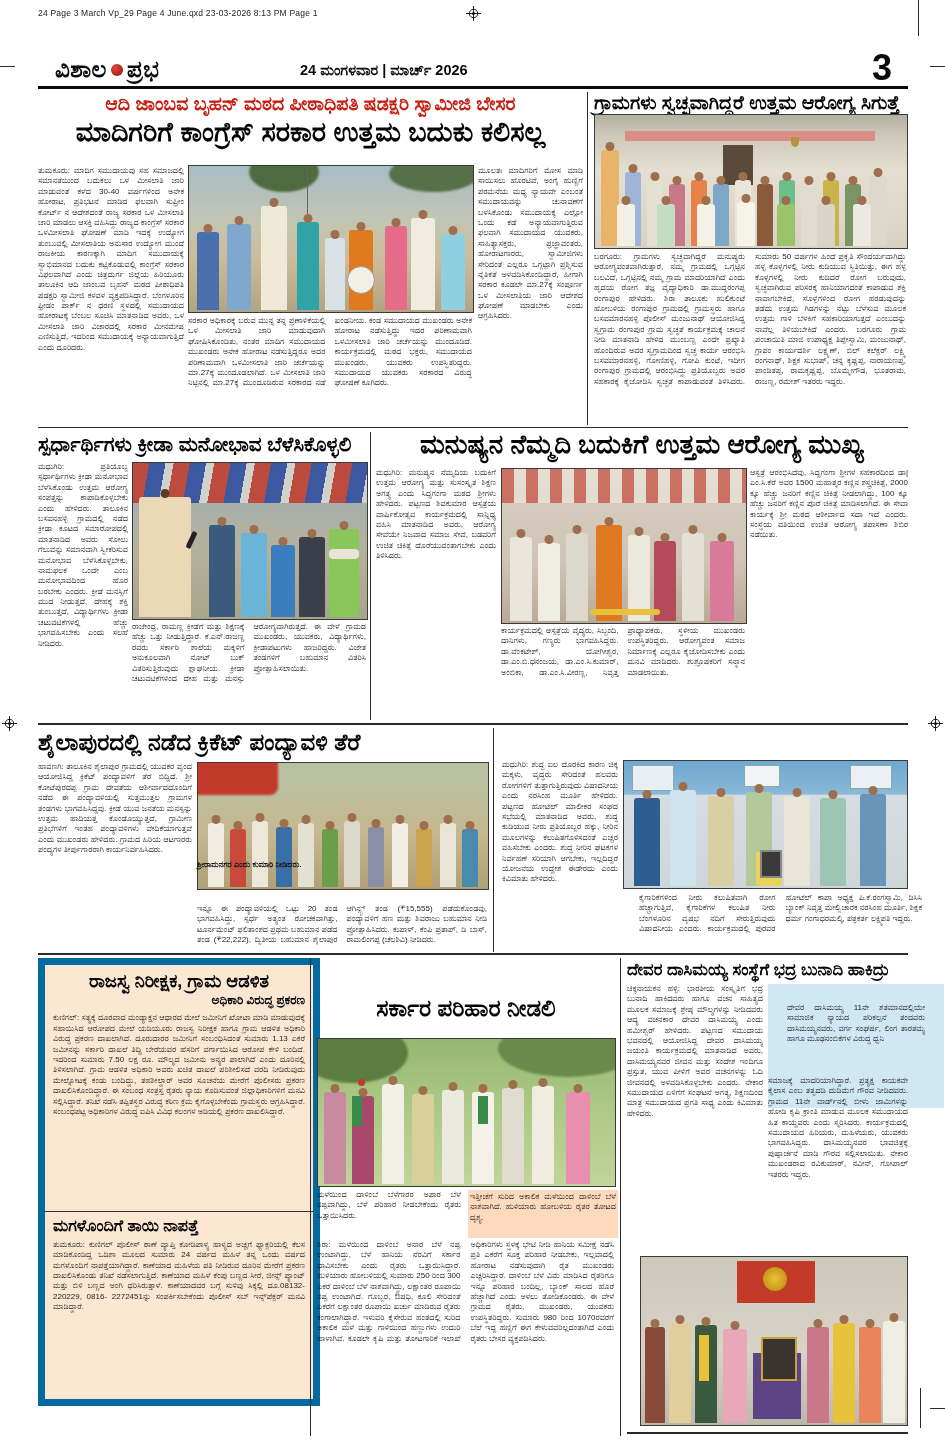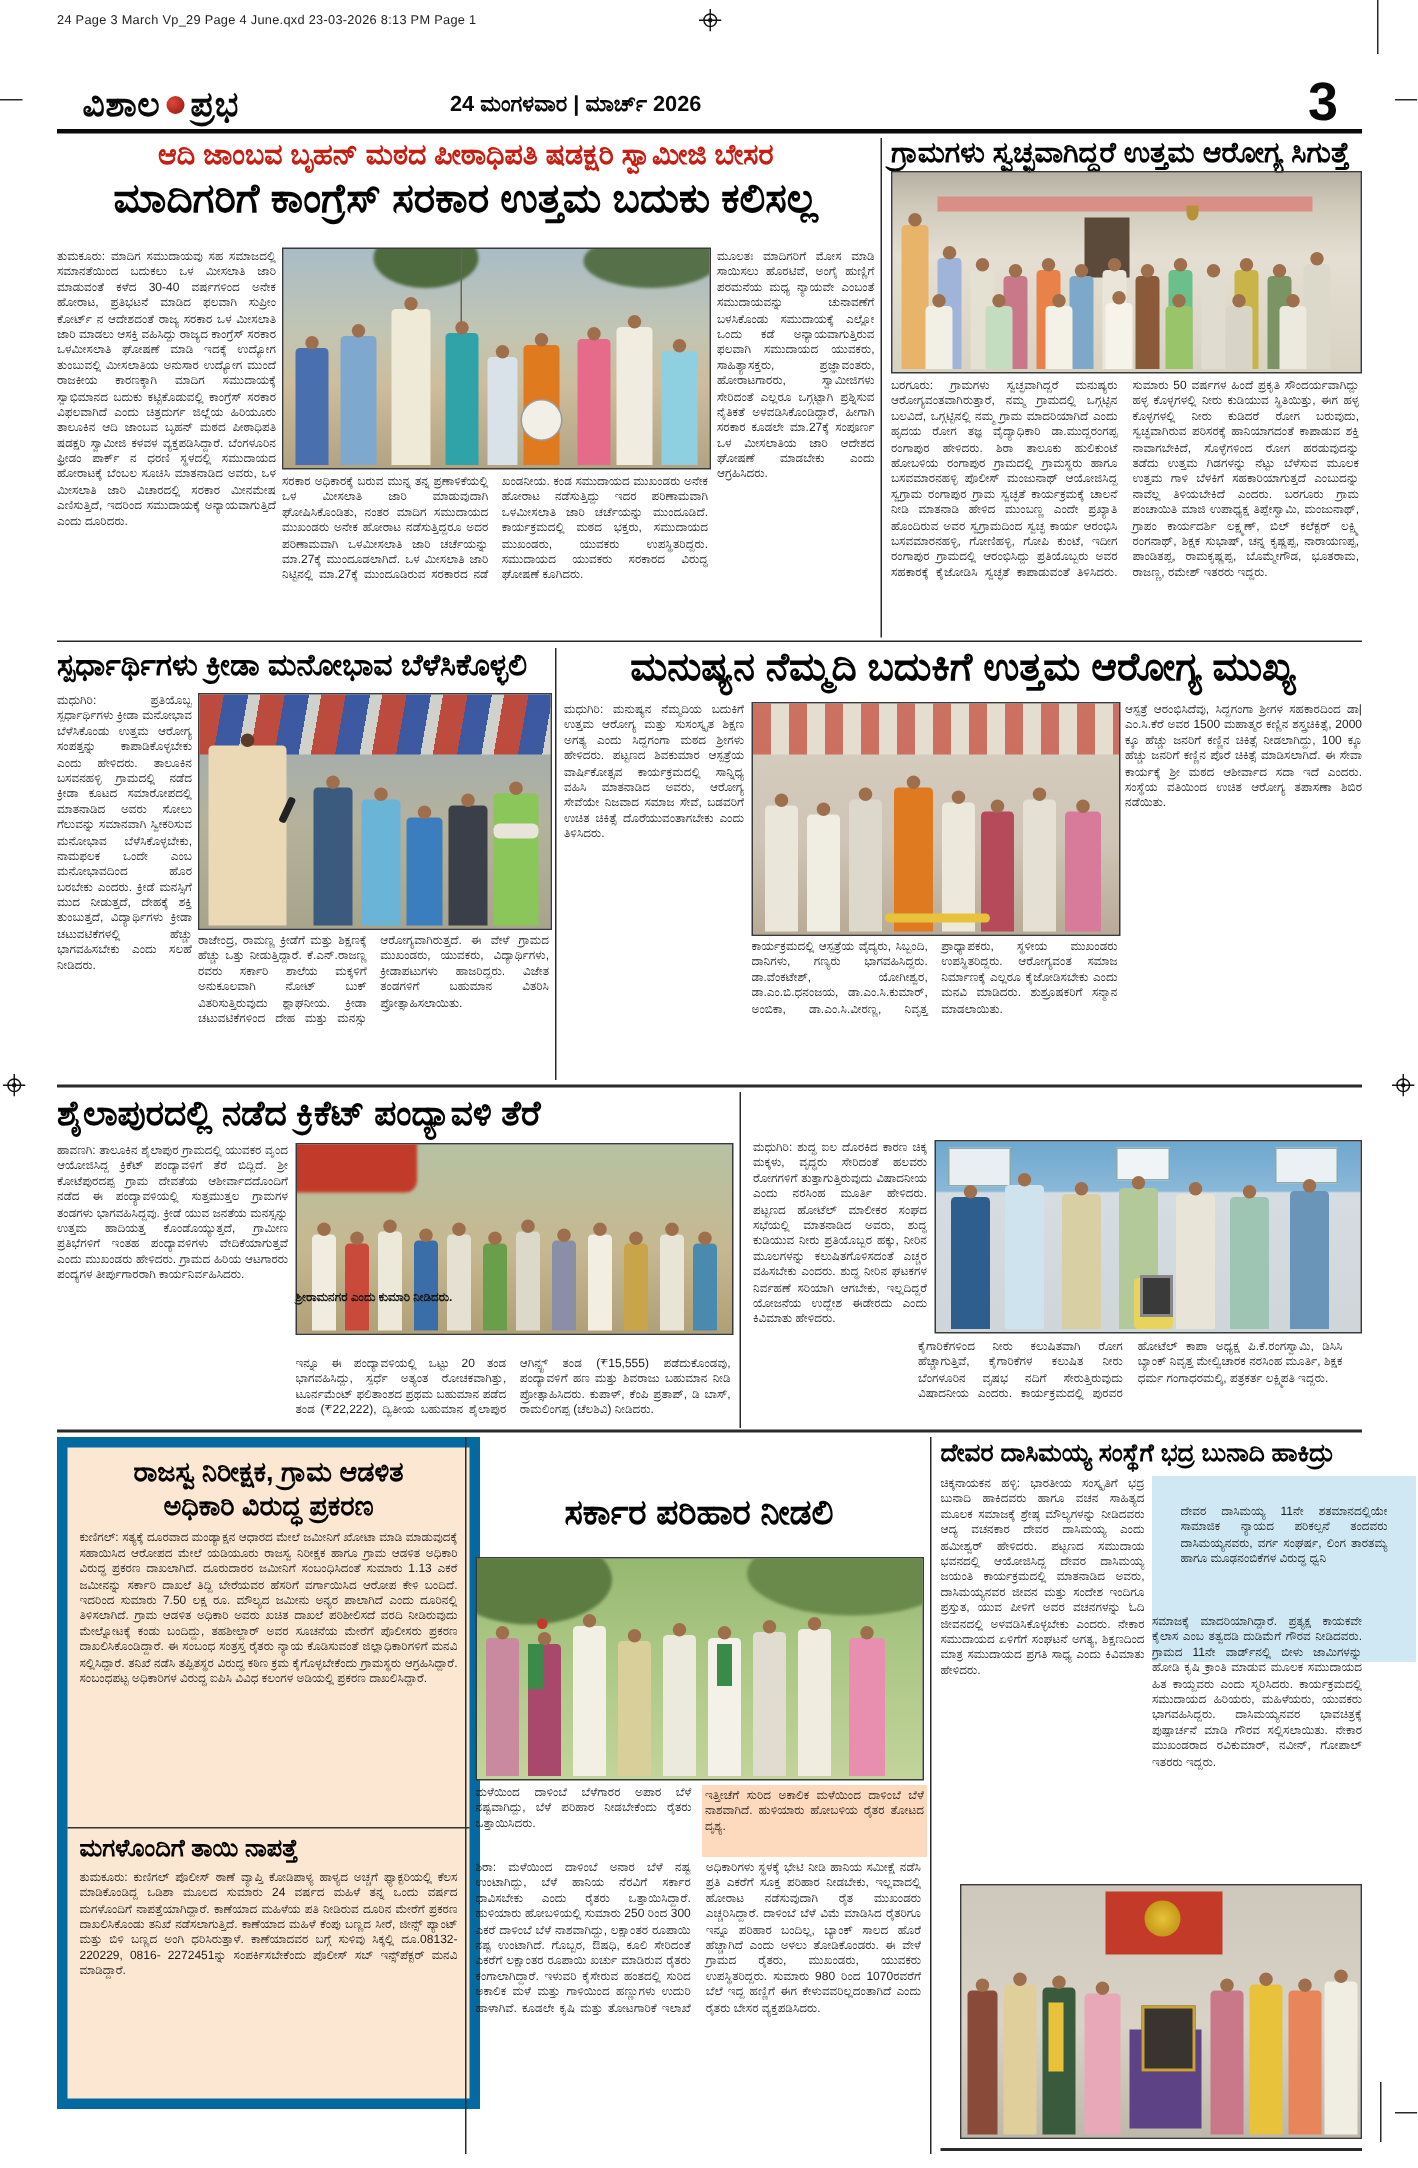--- a/index.html
+++ b/index.html
@@ -194,30 +194,30 @@
     <i class="fig" style="left:10px;width:26px;height:88px;--c:#2e5e8e"></i>
     <i class="fig" style="left:46px;width:26px;height:96px;--c:#cfe3ef"></i>
     <i class="fig" style="left:84px;width:26px;height:90px;--c:#d9cfa4"></i>
     <i class="fig" style="left:122px;width:26px;height:94px;--c:#b4c99a"></i>
     <i class="fig" style="left:160px;width:26px;height:90px;--c:#e8e4d8"></i>
     <i class="fig" style="left:196px;width:26px;height:88px;--c:#9ec4b4"></i>
     <i class="fig" style="left:236px;width:26px;height:92px;--c:#6a94b8"></i>
     <div class="abs" style="left:132px;bottom:2px;width:26px;height:34px;background:#e8d45a;border-radius:3px"></div>
     <div class="abs" style="left:136px;bottom:10px;width:18px;height:24px;background:#3a3a3a;border:2px solid #888"></div>
   </div>
-  <div class="abs body" style="left:612px;top:893px;width:283px;height:57px;columns:2;column-gap:10px;overflow:hidden">
+  <div class="abs body" style="left:639px;top:893px;width:283px;height:57px;columns:2;column-gap:10px;overflow:hidden">
     <span>ಕೈಗಾರಿಕೆಗಳಿಂದ ನೀರು ಕಲುಷಿತವಾಗಿ ರೋಗ ಹೆಚ್ಚಾಗುತ್ತಿವೆ, ಕೈಗಾರಿಕೆಗಳ ಕಲುಷಿತ ನೀರು ಬೆಂಗಳೂರಿನ ವೃಷಭ ನದಿಗೆ ಸೇರುತ್ತಿರುವುದು ವಿಷಾದನೀಯ ಎಂದರು.</span>
     <span>ಕಾರ್ಯಕ್ರಮದಲ್ಲಿ ಪುರವರ ಹೋಟೆಲ್ ಕಾಪಾ ಅಧ್ಯಕ್ಷ ಪಿ.ಕೆ.ರಂಗಸ್ವಾಮಿ, ಡಿಸಿಸಿ ಬ್ಯಾಂಕ್ ನಿವೃತ್ತ ಮೇಲ್ವಿಚಾರಕ ನರಸಿಂಹ ಮೂರ್ತಿ, ಶಿಕ್ಷಕ ಧರ್ಮ ಗಂಗಾಧರಮಲ್ಕಿ, ಪತ್ರಕರ್ತ ಲಕ್ಷ್ಮಿಪತಿ ಇದ್ದರು.</span>
   </div>
 
   <div class="hrule" style="left:38px;top:953px;width:870px;height:2px"></div>
 
   <div class="abs peachbox" style="left:38px;top:958px;width:268px;height:434px;border:7px solid #0369a1">
     <div class="h2" style="margin:6px 8px 2px;text-align:center;font-size:18px">ರಾಜಸ್ವ ನಿರೀಕ್ಷಕ, ಗ್ರಾಮ ಆಡಳಿತ</div>
-    <div class="h2" style="margin:0 8px 6px;text-align:center;font-size:18px">ಅಧಿಕಾರಿ ವಿರುದ್ಧ ಪ್ರಕರಣ</div>
+    <div class="h2" style="margin:0 8px 6px;text-align:right;font-size:12px">ಅಧಿಕಾರಿ ವಿರುದ್ಧ ಪ್ರಕರಣ</div>
     <div class="body" style="margin:0 8px;height:192px;overflow:hidden">ಕುಣಿಗಲ್: ಸತ್ಯಕ್ಕೆ ದೂರವಾದ ಮಂಡ್ಯಾಕ್ಷನ ಆಧಾರದ ಮೇಲೆ ಜಮೀನಿಗೆ ಖೋಟಾ ಮಾಡಿ ಮಾಡುವುದಕ್ಕೆ ಸಹಾಯಿಸಿದ ಆರೋಪದ ಮೇಲೆ ಯಡಿಯೂರು ರಾಜಸ್ವ ನಿರೀಕ್ಷಕ ಹಾಗೂ ಗ್ರಾಮ ಆಡಳಿತ ಅಧಿಕಾರಿ ವಿರುದ್ಧ ಪ್ರಕರಣ ದಾಖಲಾಗಿದೆ. ದೂರುದಾರರ ಜಮೀನಿಗೆ ಸಂಬಂಧಿಸಿದಂತೆ ಸುಮಾರು 1.13 ಎಕರೆ ಜಮೀನನ್ನು ಸರ್ಕಾರಿ ದಾಖಲೆ ತಿದ್ದಿ ಬೇರೆಯವರ ಹೆಸರಿಗೆ ವರ್ಗಾಯಿಸಿದ ಆರೋಪ ಕೇಳಿ ಬಂದಿದೆ. ಇದರಿಂದ ಸುಮಾರು 7.50 ಲಕ್ಷ ರೂ. ಮೌಲ್ಯದ ಜಮೀನು ಅನ್ಯರ ಪಾಲಾಗಿದೆ ಎಂದು ದೂರಿನಲ್ಲಿ ತಿಳಿಸಲಾಗಿದೆ. ಗ್ರಾಮ ಆಡಳಿತ ಅಧಿಕಾರಿ ಅವರು ಖಚಿತ ದಾಖಲೆ ಪರಿಶೀಲಿಸದೆ ವರದಿ ನೀಡಿರುವುದು ಮೇಲ್ನೋಟಕ್ಕೆ ಕಂಡು ಬಂದಿದ್ದು, ತಹಶೀಲ್ದಾರ್ ಅವರ ಸೂಚನೆಯ ಮೇರೆಗೆ ಪೊಲೀಸರು ಪ್ರಕರಣ ದಾಖಲಿಸಿಕೊಂಡಿದ್ದಾರೆ. ಈ ಸಂಬಂಧ ಸಂತ್ರಸ್ತ ರೈತರು ನ್ಯಾಯ ಕೊಡಿಸುವಂತೆ ಜಿಲ್ಲಾಧಿಕಾರಿಗಳಿಗೆ ಮನವಿ ಸಲ್ಲಿಸಿದ್ದಾರೆ. ತನಿಖೆ ನಡೆಸಿ ತಪ್ಪಿತಸ್ಥರ ವಿರುದ್ಧ ಕಠಿಣ ಕ್ರಮ ಕೈಗೊಳ್ಳಬೇಕೆಂದು ಗ್ರಾಮಸ್ಥರು ಆಗ್ರಹಿಸಿದ್ದಾರೆ. ಸಂಬಂಧಪಟ್ಟ ಅಧಿಕಾರಿಗಳ ವಿರುದ್ಧ ಐಪಿಸಿ ವಿವಿಧ ಕಲಂಗಳ ಅಡಿಯಲ್ಲಿ ಪ್ರಕರಣ ದಾಖಲಿಸಿದ್ದಾರೆ.</div>
     <div style="border-top:1.5px solid #333;margin:6px 0 0"></div>
     <div class="h2" style="margin:5px 8px 4px;font-size:16px">ಮಗಳೊಂದಿಗೆ ತಾಯಿ ನಾಪತ್ತೆ</div>
     <div class="body" style="margin:0 8px;height:128px;overflow:hidden">ತುಮಕೂರು: ಕುಣಿಗಲ್ ಪೊಲೀಸ್ ಠಾಣೆ ವ್ಯಾಪ್ತಿ ಕೋಡಿಪಾಳ್ಯ ಹಾಳ್ಯದ ಅಚ್ಚಗೆ ಫ್ಯಾಕ್ಟರಿಯಲ್ಲಿ ಕೆಲಸ ಮಾಡಿಕೊಂಡಿದ್ದ ಒಡಿಶಾ ಮೂಲದ ಸುಮಾರು 24 ವರ್ಷದ ಮಹಿಳೆ ತನ್ನ ಒಂದು ವರ್ಷದ ಮಗಳೊಂದಿಗೆ ನಾಪತ್ತೆಯಾಗಿದ್ದಾರೆ. ಕಾಣೆಯಾದ ಮಹಿಳೆಯ ಪತಿ ನೀಡಿರುವ ದೂರಿನ ಮೇರೆಗೆ ಪ್ರಕರಣ ದಾಖಲಿಸಿಕೊಂಡು ತನಿಖೆ ನಡೆಸಲಾಗುತ್ತಿದೆ. ಕಾಣೆಯಾದ ಮಹಿಳೆ ಕೆಂಪು ಬಣ್ಣದ ಸೀರೆ, ಜೀನ್ಸ್ ಪ್ಯಾಂಟ್ ಮತ್ತು ಬಿಳಿ ಬಣ್ಣದ ಅಂಗಿ ಧರಿಸಿರುತ್ತಾಳೆ. ಕಾಣೆಯಾದವರ ಬಗ್ಗೆ ಸುಳಿವು ಸಿಕ್ಕಲ್ಲಿ ದೂ.08132- 220229, 0816- 2272451ನ್ನು ಸಂಪರ್ಕಿಸಬೇಕೆಂದು ಪೊಲೀಸ್ ಸಬ್ ಇನ್ಸ್‌ಪೆಕ್ಟರ್ ಮನವಿ ಮಾಡಿದ್ದಾರೆ.</div>
   </div>
 
   <div class="vrule" style="left:310px;top:958px;height:478px"></div>
 
   <div class="abs h1" style="left:316px;top:996px;width:300px;font-size:23px">ಸರ್ಕಾರ ಪರಿಹಾರ ನೀಡಲಿ</div>
   <div class="photo" style="left:317px;top:1038px;width:297px;height:147px;background:linear-gradient(180deg,#95b870 0%,#aac684 40%,#c2d49a 100%)">

